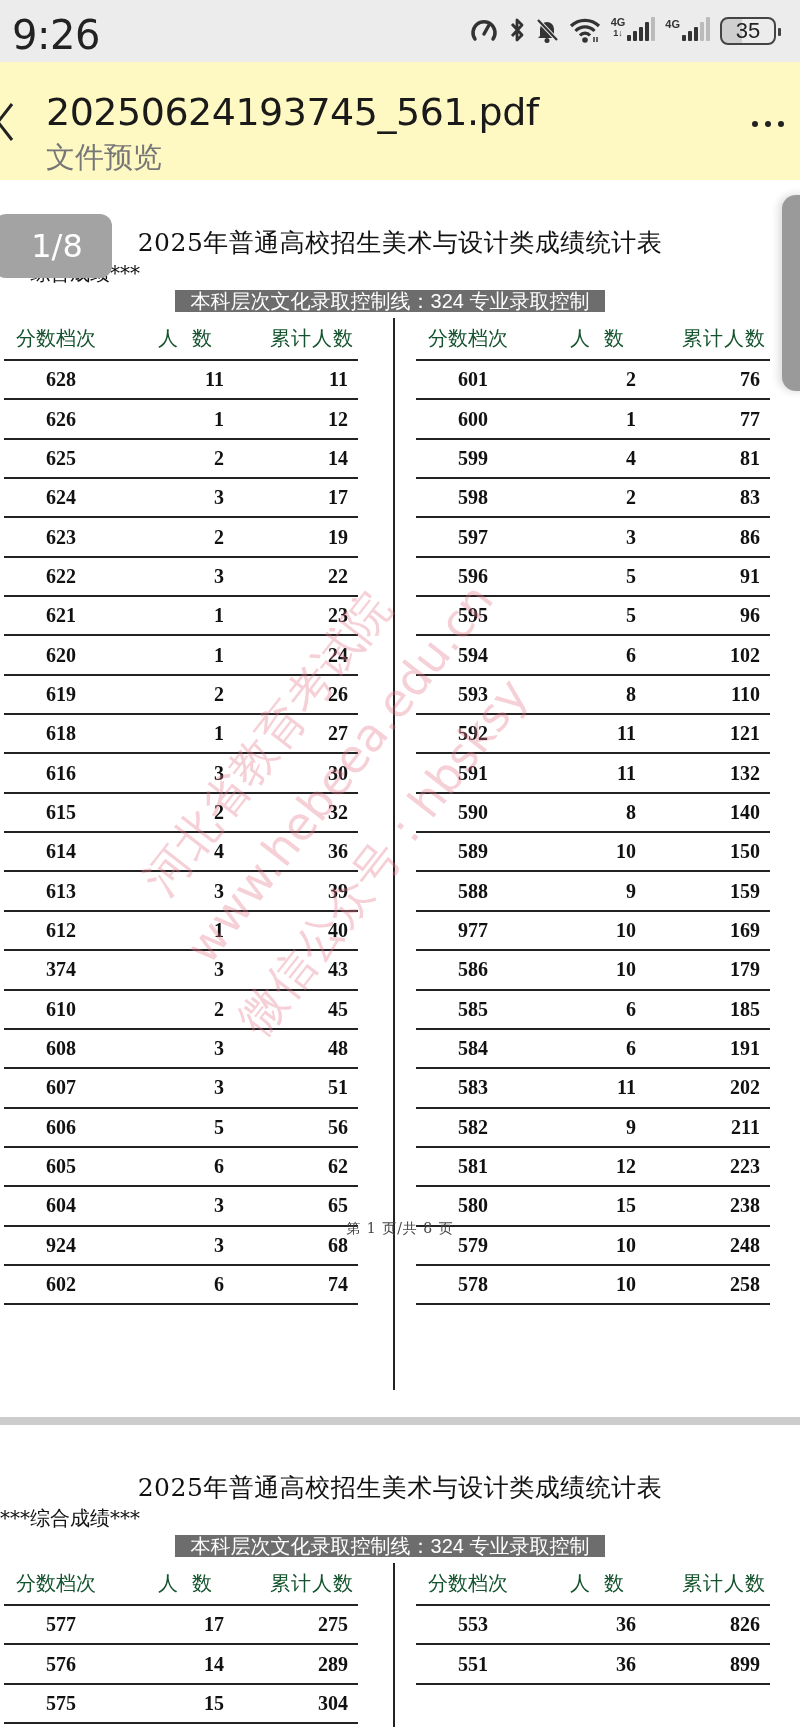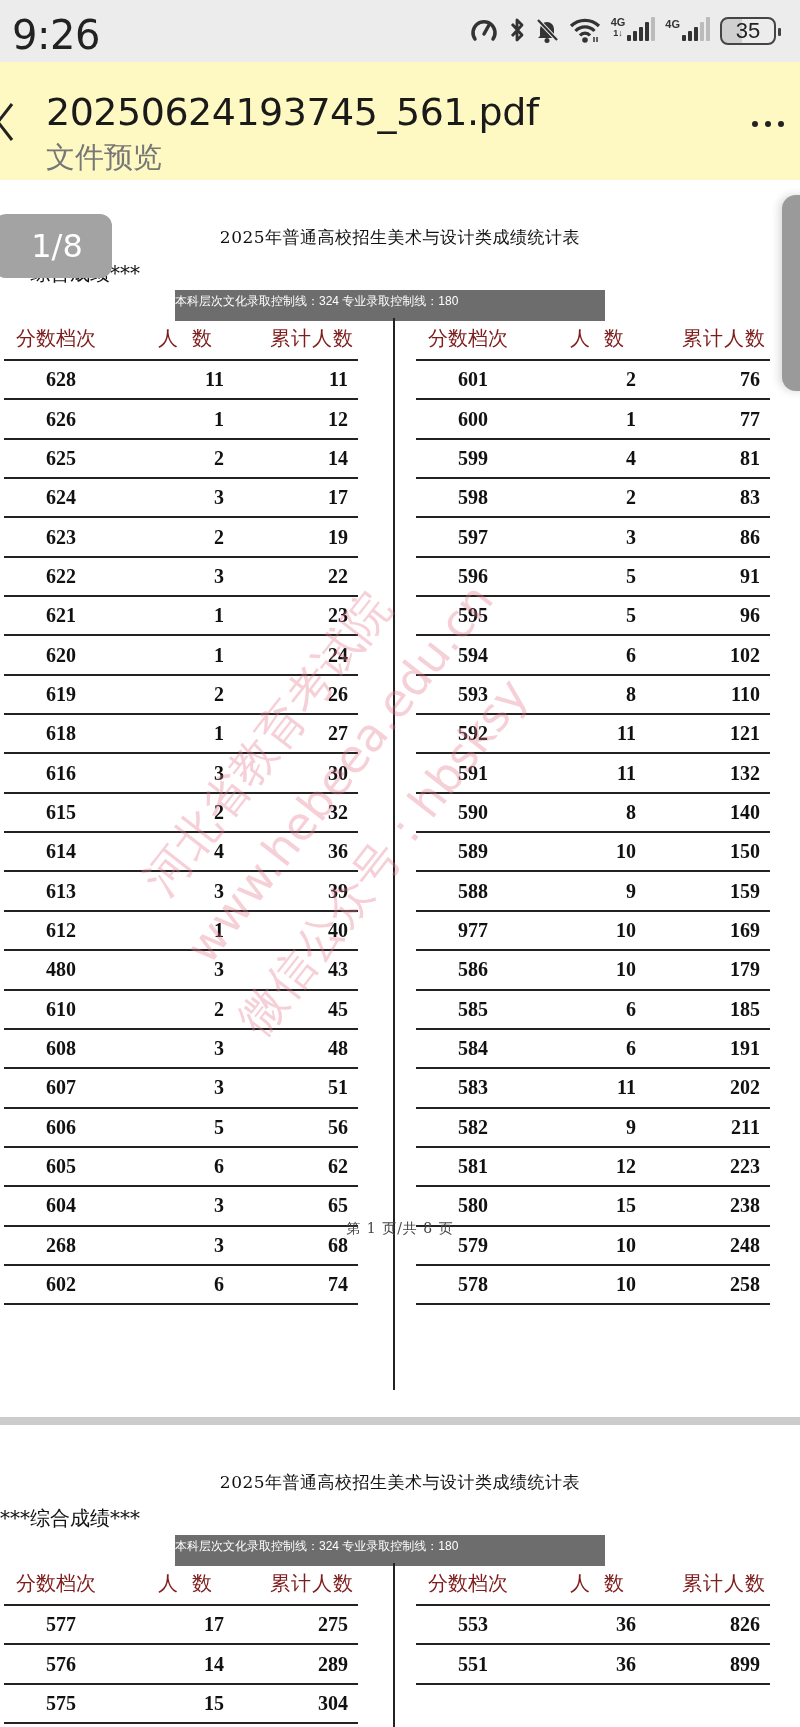--- a/index.html
+++ b/index.html
@@ -28,28 +28,28 @@
 
   
   .viewer { position: absolute; left: 0; top: 180px; width: 800px; height: 1547px; background: #ffffff; overflow: hidden; }
   .page { position: absolute; left: 0; width: 800px; background: #fff; }
   .page1 { top: 0; height: 1237px; }
   .page-gap { position: absolute; left: 0; top: 1237px; width: 800px; height: 8px; background: #cccccc; }
   .page2 { top: 1245px; height: 302px; }
 
   .page-indicator { position: absolute; left: -6px; top: 34px; width: 118px; height: 64px; background: #a3a3a3; border-radius: 12px; color: #fff; font-size: 32px; display: flex; align-items: center; justify-content: center; padding-left: 8px; font-family: "DejaVu Sans", sans-serif; }
 
-  .doc-title { position: absolute; left: 0; width: 800px; text-align: center; font-size: 17px; color: #111; font-family: "DejaVu Serif", serif; letter-spacing: 0.5px; }
+  .doc-title { position: absolute; left: 0; width: 800px; text-align: center; font-size: 25px; color: #111; font-family: "DejaVu Serif", serif; letter-spacing: 0.5px; }
   .doc-sub { position: absolute; left: 0; width: 800px; text-align: left; font-size: 20px; color: #111; font-family: "DejaVu Serif", serif; }
-  .ctrl-banner { position: absolute; left: 175px; width: 430px; height: 31px; background: #6d6d6d; color: #fff; font-size: 12px; line-height: 22px; text-align: left; }
+  .ctrl-banner { position: absolute; left: 175px; width: 430px; height: 22px; background: #6d6d6d; color: #fff; font-size: 20px; line-height: 22px; text-align: center; }
 
   .tbl { position: absolute; }
   .tbl-left { left: 4px; width: 354px; }
   .tbl-right { left: 416px; width: 354px; }
-  .thead { height: 44px; display: flex; align-items: center; font-size: 20px; color: #7f1d1d; border-bottom: 2px solid #222; font-family: Liberation Sans, sans-serif; }
+  .thead { height: 44px; display: flex; align-items: center; font-size: 20px; color: #14532d; border-bottom: 2px solid #222; font-family: Liberation Sans, sans-serif; }
   .thead .c1 { width: 130px; padding-left: 12px; }
   .thead .c2 { width: 100px; text-align: right; padding-right: 8px; letter-spacing: 14px; }
   .thead .c3 { width: 124px; text-align: right; padding-right: 4px; letter-spacing: 1px; }
   .tr { height: 39.35px; display: flex; align-items: center; border-bottom: 2px solid #222; font-family: "Liberation Serif", "DejaVu Serif", serif; font-weight: bold; font-size: 20px; color: #111; }
   .tr .c1 { width: 130px; padding-left: 42px; }
   .tr .c2 { width: 100px; text-align: right; padding-right: 10px; }
   .tr .c3 { width: 124px; text-align: right; padding-right: 10px; }
 
   .vdivider { position: absolute; left: 393px; width: 2px; background: #222; }
 
@@ -222,21 +222,21 @@
             <span class="c1">613</span>
             <span class="c2">3</span>
             <span class="c3">39</span>
           </div>
           <div class="tr">
             <span class="c1">612</span>
             <span class="c2">1</span>
             <span class="c3">40</span>
           </div>
           <div class="tr">
-            <span class="c1">480</span>
+            <span class="c1">374</span>
             <span class="c2">3</span>
             <span class="c3">43</span>
           </div>
           <div class="tr">
             <span class="c1">610</span>
             <span class="c2">2</span>
             <span class="c3">45</span>
           </div>
           <div class="tr">
             <span class="c1">608</span>
@@ -257,21 +257,21 @@
             <span class="c1">605</span>
             <span class="c2">6</span>
             <span class="c3">62</span>
           </div>
           <div class="tr">
             <span class="c1">604</span>
             <span class="c2">3</span>
             <span class="c3">65</span>
           </div>
           <div class="tr">
-            <span class="c1">268</span>
+            <span class="c1">924</span>
             <span class="c2">3</span>
             <span class="c3">68</span>
           </div>
           <div class="tr">
             <span class="c1">602</span>
             <span class="c2">6</span>
             <span class="c3">74</span>
           </div>
         </div>
     </div>

